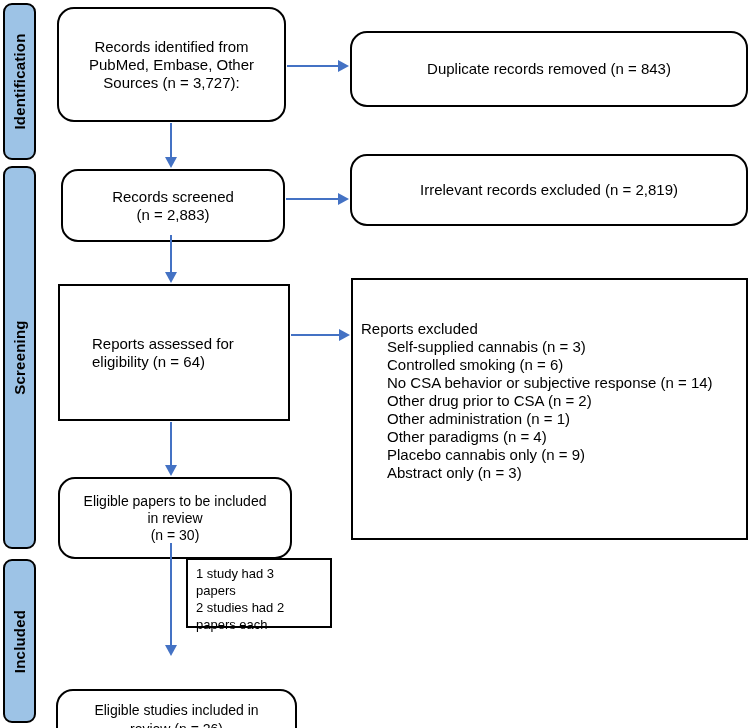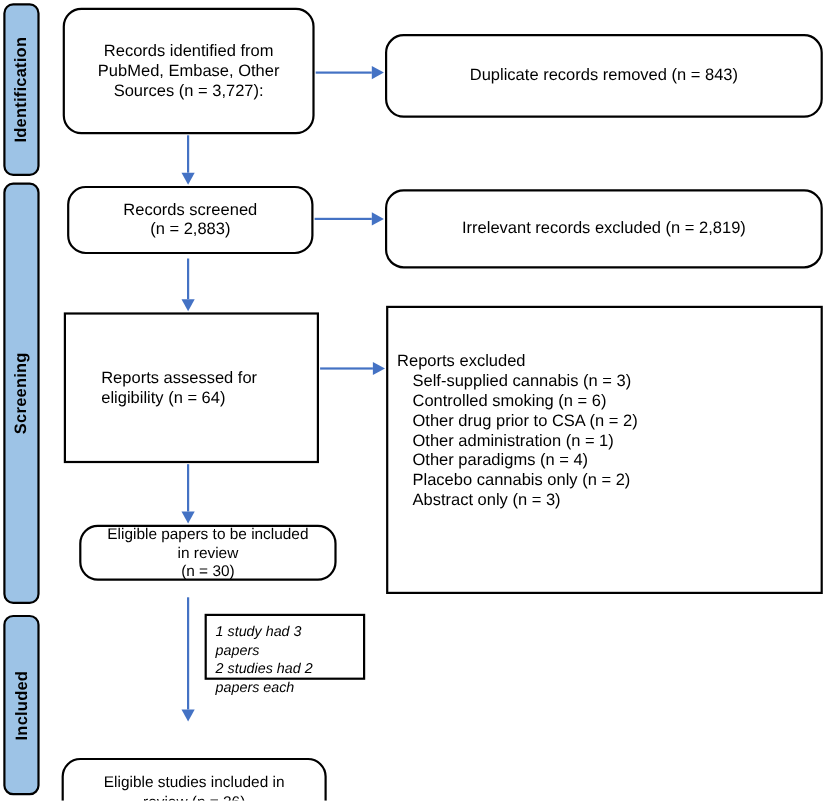--- a/index.html
+++ b/index.html
@@ -48,32 +48,32 @@
   }
   .center {
     display: flex;
     align-items: center;
     justify-content: center;
     text-align: center;
     border-radius: 17px;
   }
   .box-records-identified { left: 57px;  top: 7px;   width: 229px; height: 115px; }
   .box-duplicates         { left: 350px; top: 31px;  width: 398px; height: 76px; }
-  .box-screened           { left: 61px;  top: 169px; width: 224px; height: 62px; }
-  .box-irrelevant         { left: 350px; top: 172px; width: 398px; height: 72px; }
+  .box-screened           { left: 61px;  top: 169px; width: 224px; height: 73px; }
+  .box-irrelevant         { left: 350px; top: 154px; width: 398px; height: 72px; }
   .box-assessed           { left: 58px;  top: 284px; width: 232px; height: 137px;
                             display: flex; align-items: center; padding-left: 32px;
                             text-align: left; }
   .box-excluded           { left: 351px; top: 278px; width: 397px; height: 262px;
                             padding: 40px 0 0 8px; white-space: normal; }
-  .box-excluded .excl-item { margin-left: 14px; }
-  .box-eligible-papers    { left: 72px;  top: 477px; width: 234px; height: 51px;
+  .box-excluded .excl-item { margin-left: 26px; }
+  .box-eligible-papers    { left: 58px;  top: 477px; width: 234px; height: 82px;
                             font-size: 14px; line-height: 17px; }
-  .box-note               { left: 186px; top: 558px; width: 146px; height: 60px;
-                            font-size: 13px; line-height: 17px; padding: 5px 2px 0 8px; font-style: italic; }
+  .box-note               { left: 186px; top: 558px; width: 146px; height: 70px;
+                            font-size: 13px; line-height: 17px; padding: 5px 2px 0 8px; }
   .box-eligible-studies   { left: 56px;  top: 657px; width: 241px; height: 61px;
                             font-size: 14px; line-height: 19px; margin-top: 32px; }
 
   
   .varrow {
     position: absolute;
     width: 2.5px;
     background: #4472c4;
   }
   .varrow::after {
@@ -130,24 +130,25 @@
   <div class="fbox center box-screened">Records screened
 (n = 2,883)</div>
   <div class="fbox center box-irrelevant">Irrelevant records excluded (n = 2,819)</div>
 
   <div class="fbox box-assessed">Reports assessed for
 eligibility (n = 64)</div>
   <div class="fbox box-excluded">
     <div>Reports excluded</div>
     <div class="excl-item">Self-supplied cannabis (n = 3)</div>
     <div class="excl-item">Controlled smoking (n = 6)</div>
+    <div class="excl-item">No CSA behavior or subjective response (n = 14)</div>
     <div class="excl-item">Other drug prior to CSA (n = 2)</div>
     <div class="excl-item">Other administration (n = 1)</div>
     <div class="excl-item">Other paradigms (n = 4)</div>
-    <div class="excl-item">Placebo cannabis only (n = 2)</div>
+    <div class="excl-item">Placebo cannabis only (n = 9)</div>
     <div class="excl-item">Abstract only (n = 3)</div>
   </div>
 
   <div class="fbox center box-eligible-papers">Eligible papers to be included
 in review
 (n = 30)</div>
 
   <div class="fbox box-note">1 study had 3
 papers
 2 studies had 2

